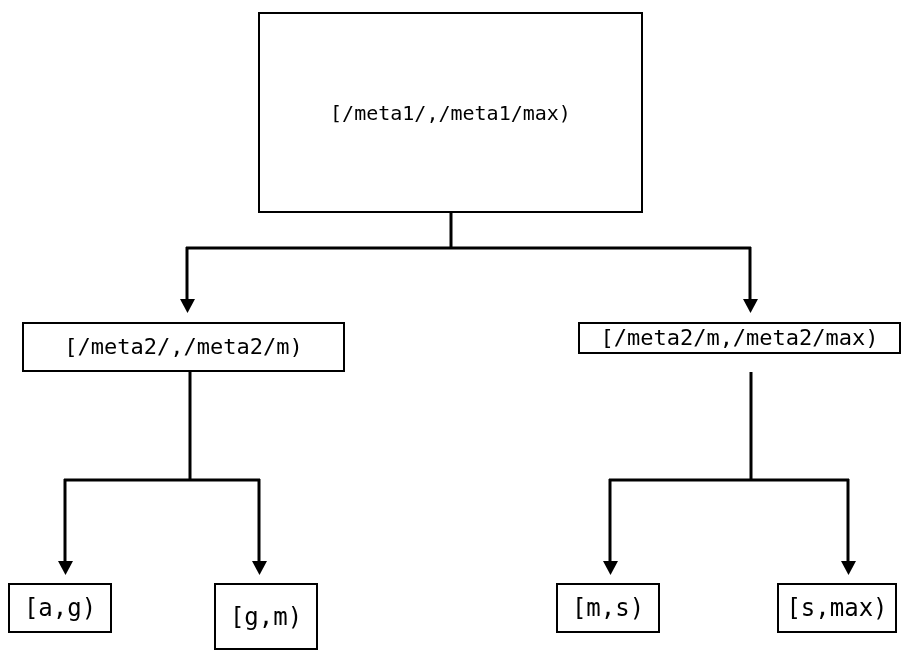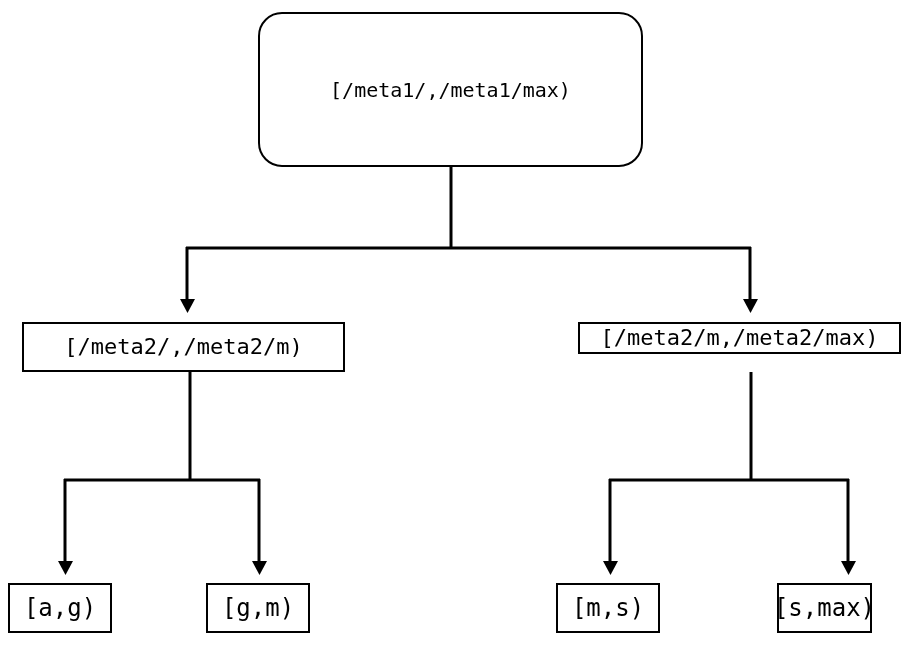--- a/index.html
+++ b/index.html
@@ -40,22 +40,21 @@
     display: block;
     white-space: pre;
     letter-spacing: 0px;
     line-height: 1;
   }
   
   #node-root {
     left: 258px;
     top: 12px;
     width: 385px;
-    height: 155px;
-    border-radius: 24px;
+    height: 201px;
   }
   #node-root .node-label {
     font-size: 20px;
   }
   
   #node-mid-left {
     left: 22px;
     top: 322px;
     width: 323px;
     height: 50px;
@@ -71,35 +70,35 @@
     font-size: 22px;
   }
   
   #node-leaf-0 {
     left: 8px;
     top: 583px;
     width: 104px;
     height: 50px;
   }
   #node-leaf-1 {
-    left: 206px;
+    left: 214px;
     top: 583px;
     width: 104px;
-    height: 50px;
+    height: 67px;
   }
   #node-leaf-2 {
     left: 556px;
     top: 583px;
     width: 104px;
     height: 50px;
   }
   #node-leaf-3 {
     left: 777px;
     top: 583px;
-    width: 95px;
+    width: 120px;
     height: 50px;
   }
   .node-box.leaf .node-label {
     font-size: 24px;
   }
 </style>
 </head>
 <body>
 
 <div id="diagram-root">

